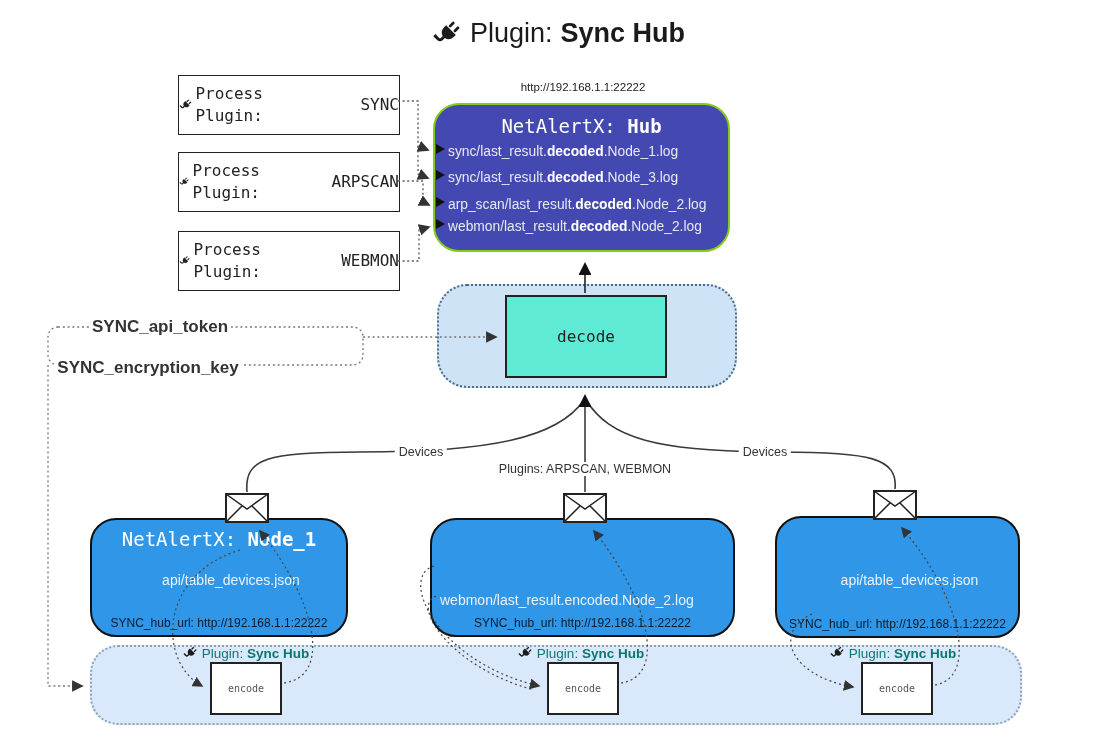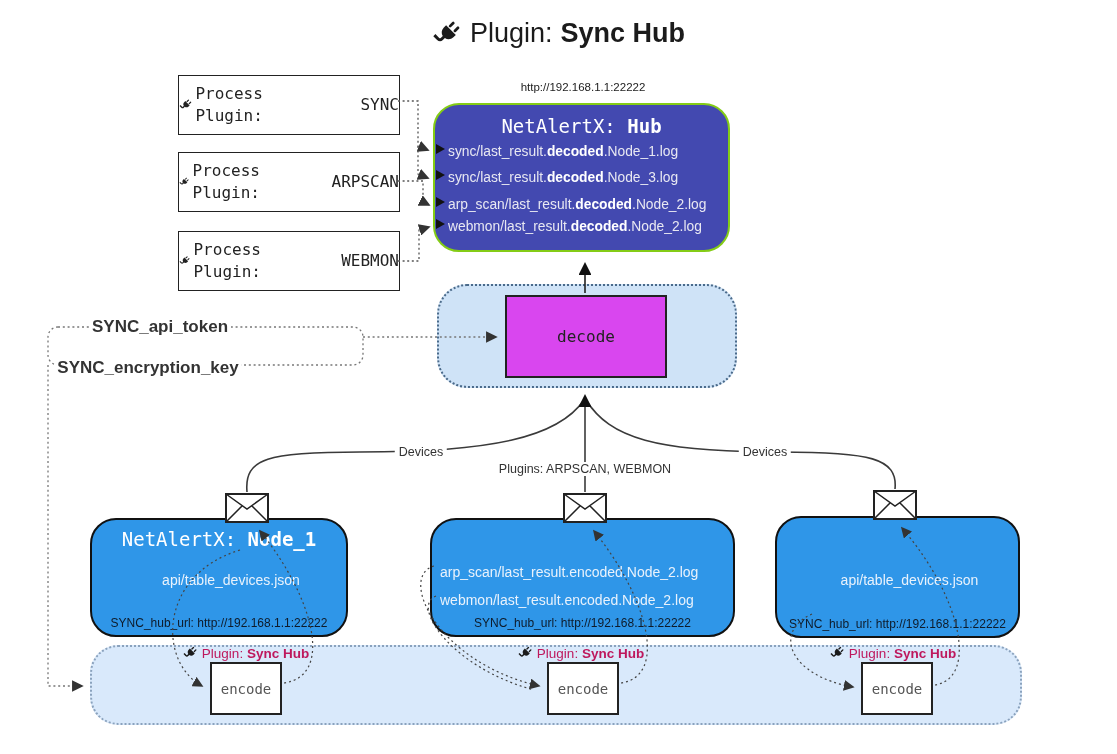--- a/index.html
+++ b/index.html
@@ -27,46 +27,46 @@
   .hub-line{position:absolute;left:1px;display:flex;align-items:flex-start;height:20px;
     font-size:13.8px;color:#e8e8f2;white-space:nowrap;}
   .hub-line .b{color:#fff;}
   .tri{width:0;height:0;border-left:9px solid #111;border-top:5.5px solid transparent;
     border-bottom:5.5px solid transparent;margin-right:3px;flex:0 0 auto;}
   .hub-url{top:81px;left:583px;transform:translateX(-50%);font-size:11.5px;color:#222;}
 
   
   .decode-panel{left:437px;top:284px;width:300px;height:104px;background:#cfe3f7;
     border:2px dotted #4a6a8a;border-radius:30px;box-sizing:border-box;}
-  .decode-box{left:505px;top:295px;width:162px;height:83px;background:#d946ef;
+  .decode-box{left:505px;top:295px;width:162px;height:83px;background:#5eead4;
     border:2px solid #222;display:flex;justify-content:center;align-items:center;
     font-family:"DejaVu Sans Mono",monospace;font-size:16px;color:#222;z-index:6;box-sizing:border-box;}
 
   
   .line-label{background:#fff;padding:0 4px;font-size:12.5px;color:#333;z-index:6;white-space:nowrap;}
   .secret-label{background:#fff;padding:0 3px;font-size:17px;color:#333;z-index:6;white-space:nowrap;font-weight:bold;}
 
   
   .node{background:#2f96e8;border:2px solid #111;border-radius:26px;color:#fff;box-sizing:border-box;}
   .node-title{position:absolute;top:8px;left:0;width:100%;text-align:center;
     font-family:"DejaVu Sans Mono",monospace;font-size:19px;color:#fff;white-space:nowrap;}
   .node-line{position:absolute;font-size:14px;color:#e9f2fc;white-space:nowrap;}
   .node-line.center{left:12px;width:100%;text-align:center;}
   .node-line.left{left:8px;}
   .node-url{position:absolute;bottom:5px;left:0;width:100%;text-align:center;
     font-size:12px;color:#0e1b2a;}
 
   
   .strip{left:90px;top:645px;width:932px;height:80px;background:#d9e9fb;
     border:2px dotted #8aa2bd;border-radius:28px;box-sizing:border-box;z-index:0;}
-  .sec-label{display:flex;align-items:center;gap:4px;font-size:13.5px;color:#be185d;
+  .sec-label{display:flex;align-items:center;gap:4px;font-size:13.5px;color:#0f766e;
     z-index:6;white-space:nowrap;}
   .encode-box{width:72px;height:53px;background:#fff;border:2px solid #222;
     display:flex;justify-content:center;align-items:center;
-    font-family:"DejaVu Sans Mono",monospace;font-size:14px;color:#555;z-index:6;box-sizing:border-box;}
+    font-family:"DejaVu Sans Mono",monospace;font-size:10px;color:#555;z-index:6;box-sizing:border-box;}
 
   .env{z-index:6;}
   .overlay{position:absolute;left:0;top:0;z-index:5;pointer-events:none;}
   .z1{z-index:1;}
 </style>
 </head>
 <body>
 
 <div class="canvas">
 
@@ -166,21 +166,20 @@
   <div class="abs line-label ctr" style="left:585px;top:469px;">Plugins: ARPSCAN, WEBMON</div>
   <div class="abs line-label ctr" style="left:765px;top:452px;">Devices</div>
 
   <div class="abs node z1" style="left:90px;top:518px;width:258px;height:119px;">
     <div class="node-title"><span>NetAlertX: </span><span class="b">Node_1</span></div>
     <div class="node-line center" style="top:52px;">api/table_devices.json</div>
     <div class="node-url">SYNC_hub_url: http://192.168.1.1:22222</div>
   </div>
 
   <div class="abs node z1" style="left:430px;top:518px;width:305px;height:119px;">
-    <div class="node-line left" style="top:44px;">arp_scan/last_result.encoded.Node_2.log</div>
     <div class="node-line left" style="top:72px;">webmon/last_result.encoded.Node_2.log</div>
     <div class="node-url">SYNC_hub_url: http://192.168.1.1:22222</div>
   </div>
 
   <div class="abs node z1" style="left:775px;top:516px;width:245px;height:122px;">
     <div class="node-line center" style="top:54px;">api/table_devices.json</div>
     <div class="node-url">SYNC_hub_url: http://192.168.1.1:22222</div>
   </div>
 
   <svg class="abs env" style="left:225px;top:493px;" width="44" height="30" viewBox="0 0 44 30">

